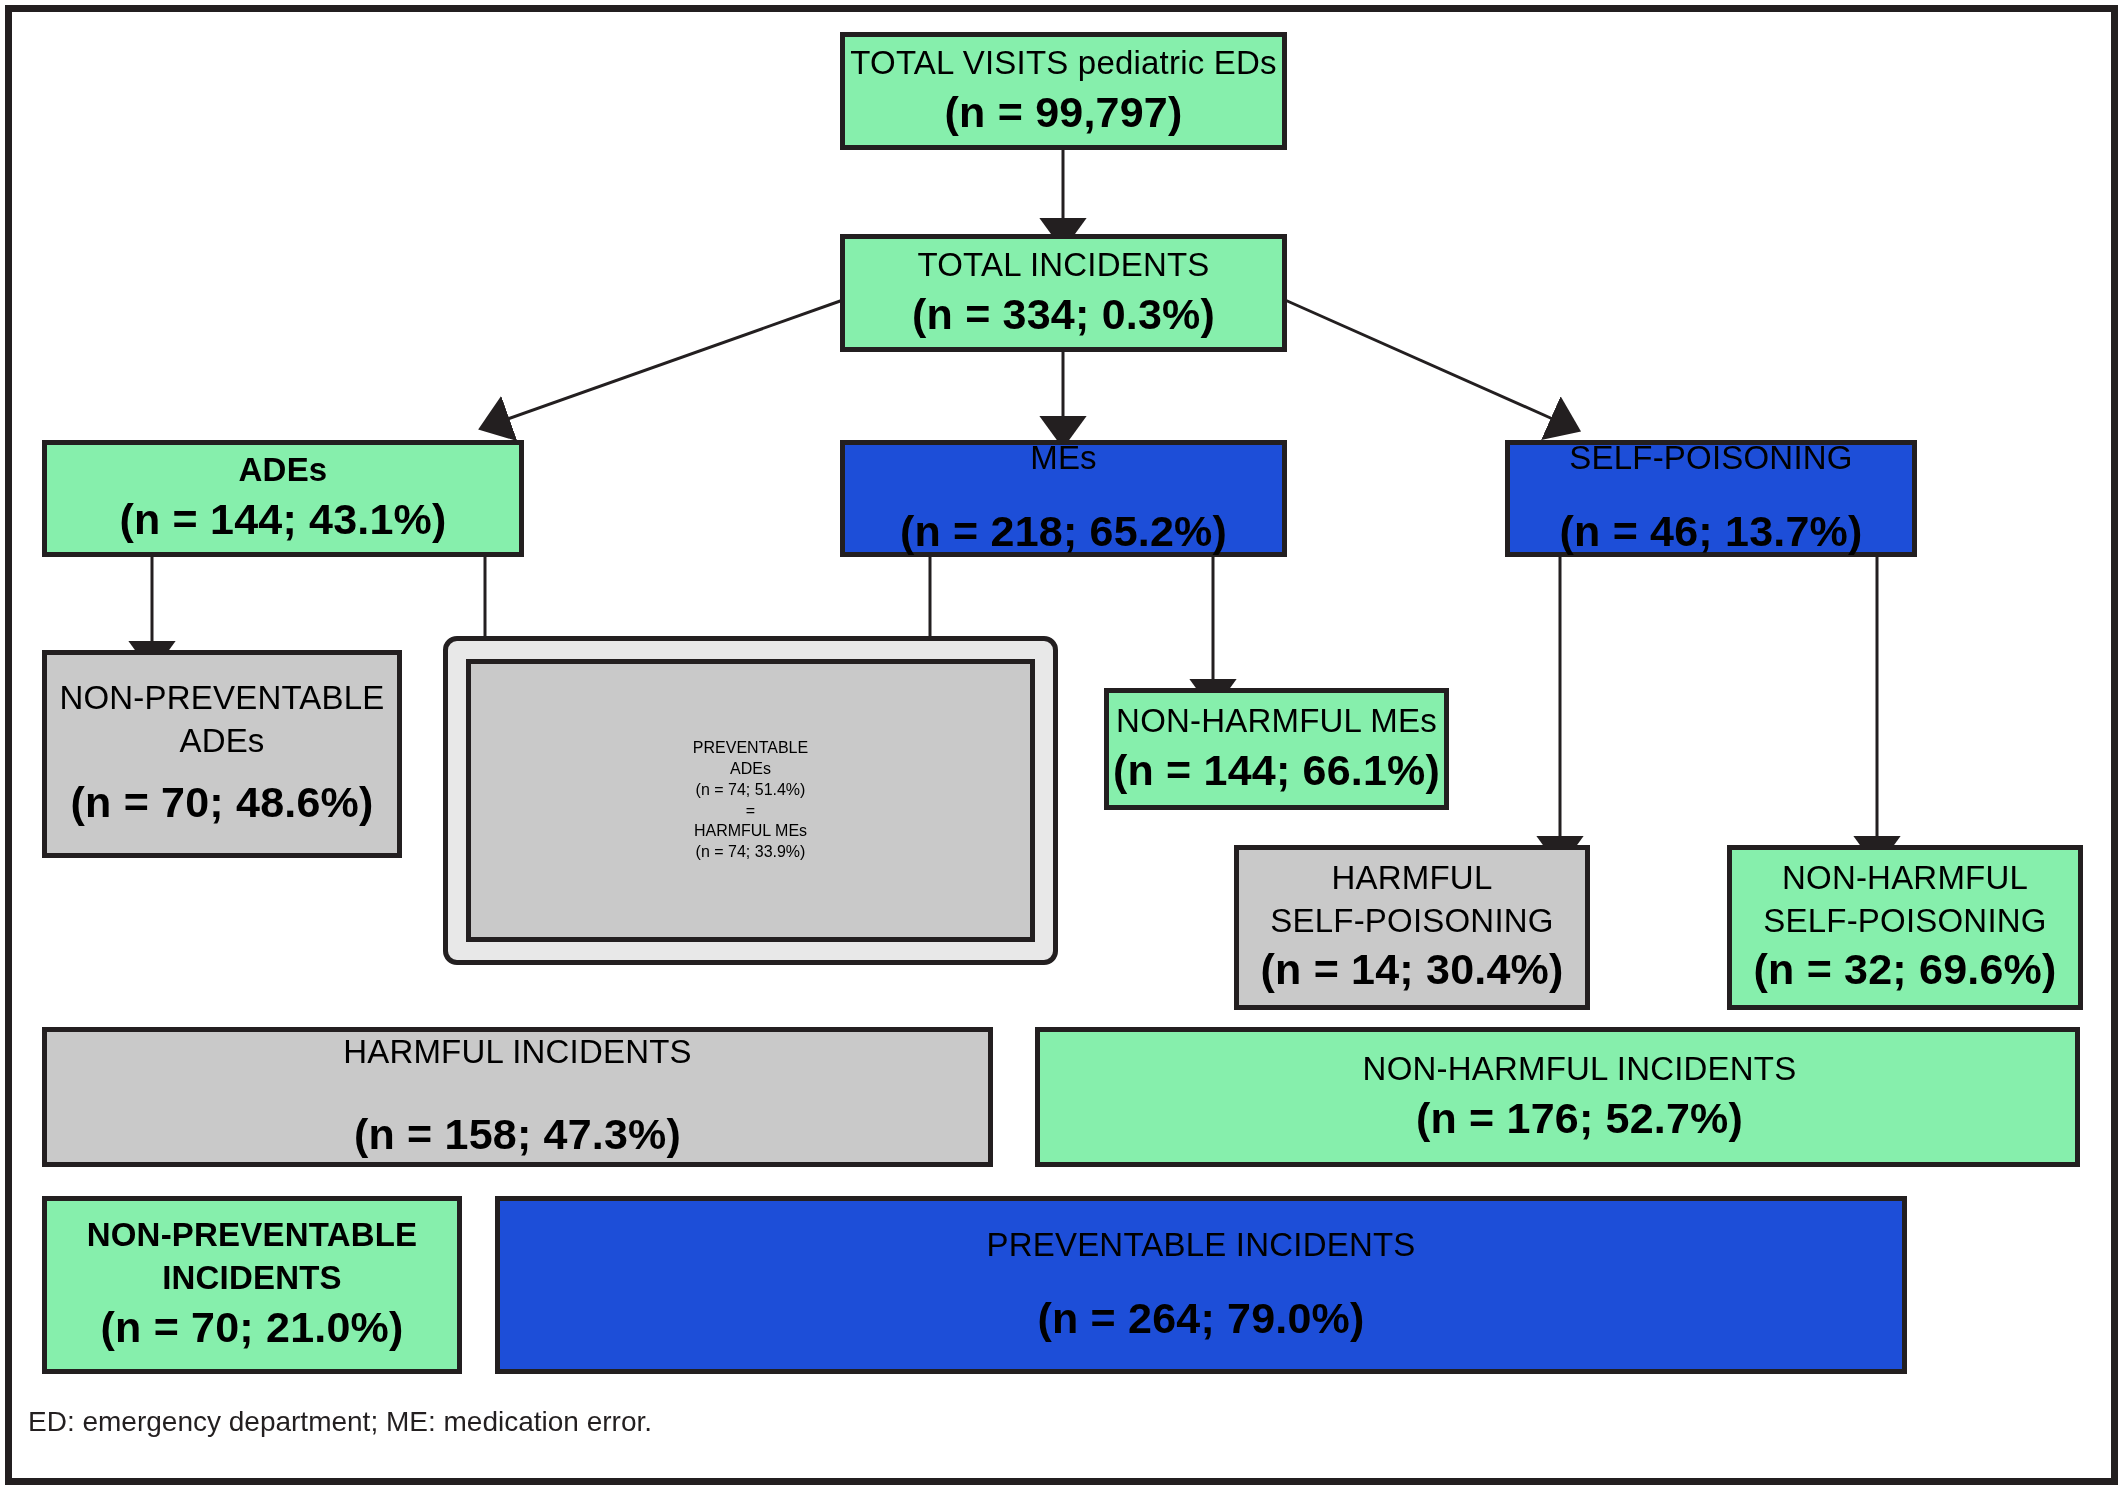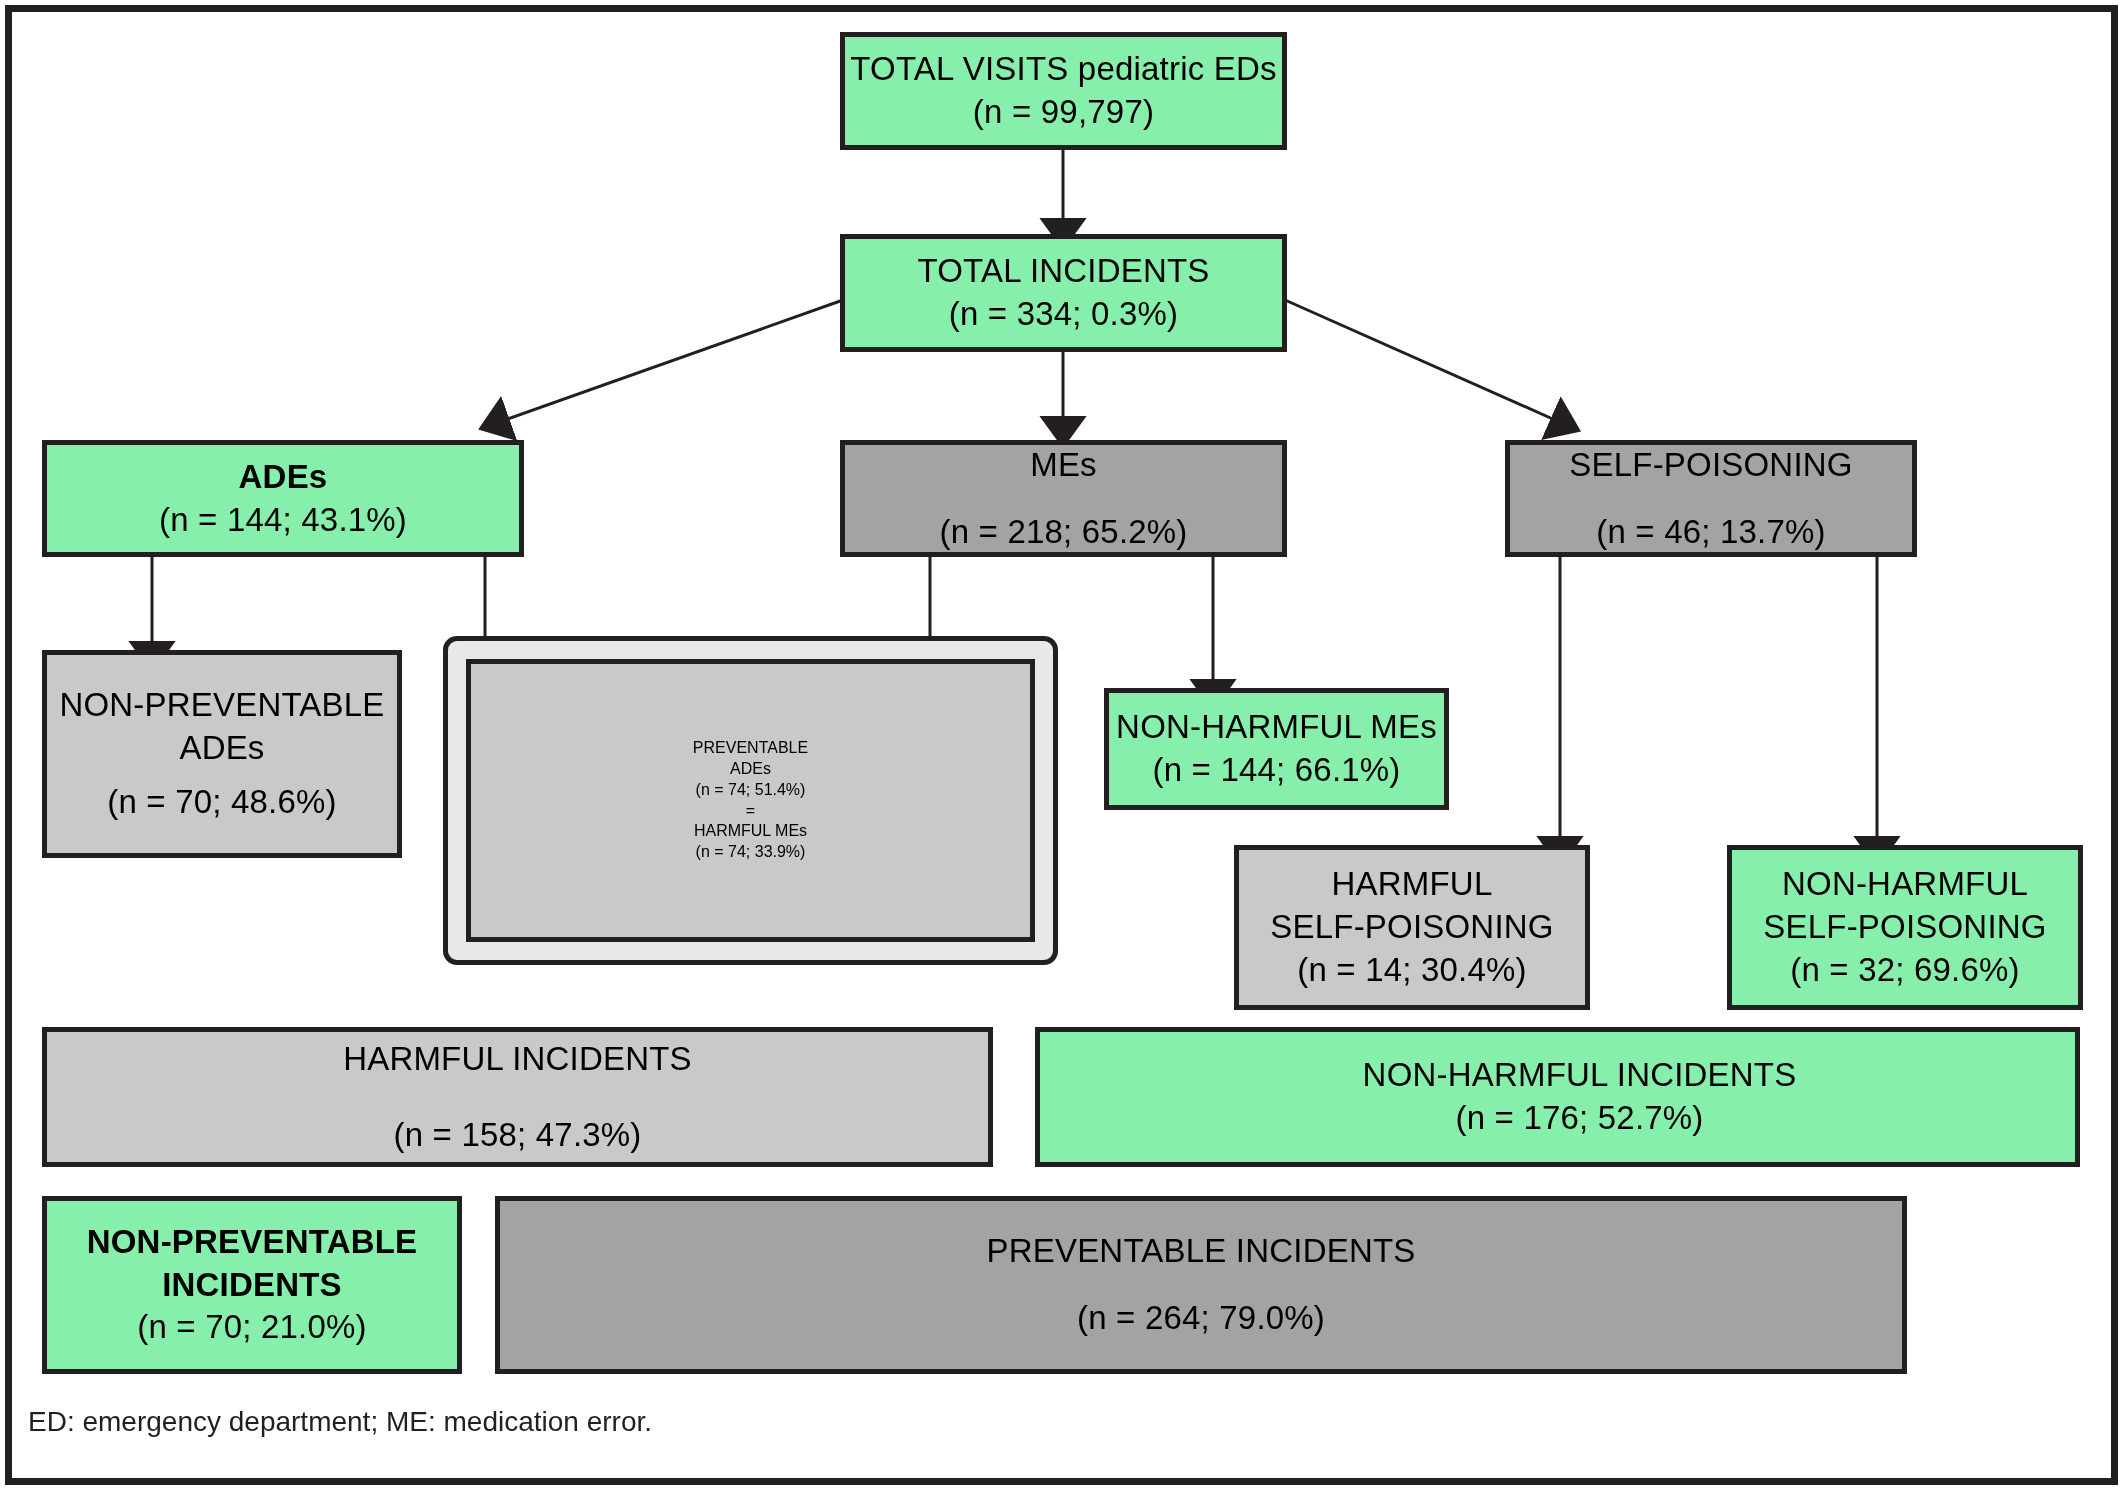--- a/index.html
+++ b/index.html
@@ -41,26 +41,27 @@
   }
   .node .line {
     display: block;
     white-space: nowrap;
   }
   .node .ttl {
     font-size: 33px;
     letter-spacing: 0.2px;
   }
   .node .num {
-    font-size: 33px;
+    font-size: 43px;
     letter-spacing: 0.2px;
+    font-weight: bold;
   }
   .gap { height: 12px; }
   .bold { font-weight: bold; }
-  .fill-light { background: #a3a3a3; gap: 24px; }
+  .fill-light { background: #1d4ed8; gap: 24px; }
   .fill-mid   { background: #c9c9c9; }
 
   
   .round-outer {
     position: absolute;
     box-sizing: border-box;
     border: 5px solid #231f20;
     border-radius: 14px;
     background: #e8e8e8;
     padding: 18px;

